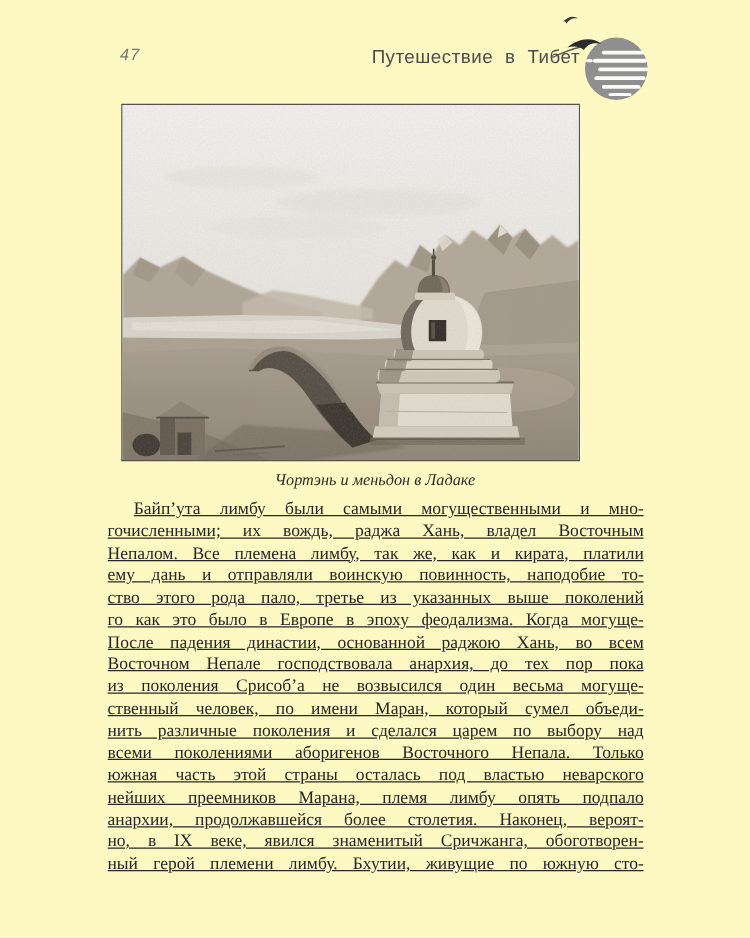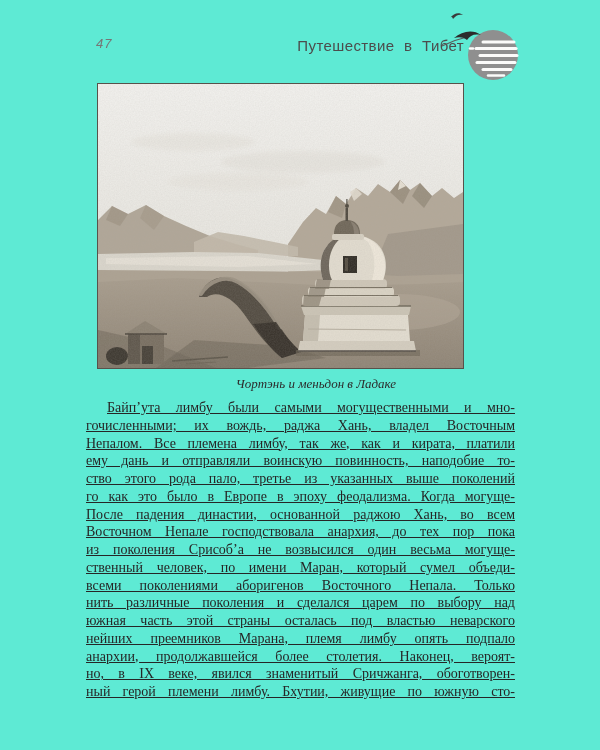--- a/index.html
+++ b/index.html
@@ -1,38 +1,38 @@
 <!DOCTYPE html>
 <html><head>
 <meta charset="utf-8">
 <style>
   html,body { margin:0; padding:0; background:#e8e8e8; }
   .page {
     position:relative; width:600px; height:750px; margin:0 auto;
-    background:#5eead4; overflow:hidden;
+    background:#fef9c3; overflow:hidden;
     font-family:"Liberation Serif","DejaVu Serif",serif;
   }
   .pagenum {
     position:absolute; left:96px; top:36px;
     font-family:"Liberation Sans","DejaVu Sans",sans-serif;
     font-style:italic; font-size:13px; color:#767676; letter-spacing:1px;
   }
   .htitle {
     position:absolute; top:37px; right:136px;
     font-family:"Liberation Sans","DejaVu Sans",sans-serif;
     font-size:15px; color:#4c4c4c; letter-spacing:.4px; word-spacing:5px;
   }
   .logo { position:absolute; left:436px; top:4px; width:90px; height:80px; }
   .photo-frame {
     position:absolute; left:97px; top:83px; width:365px; height:284px;
     border:1px solid #57524b; background:#efeeea; box-sizing:content-box;
   }
   .photo-frame svg { display:block; }
   .caption {
-    position:absolute; left:101px; top:376px; width:430px;
+    position:absolute; left:85px; top:376px; width:430px;
     text-align:center; font-style:italic; font-size:13px; color:#2d2d2d;
   }
   .bodytext { position:absolute; left:86px; top:399px; width:429px; font-size:14px; color:#262626; }
   .bodytext .ln {
     text-align:justify; text-align-last:justify;
     line-height:17.75px; height:17.75px; overflow:hidden;text-decoration:underline;
   }
   .bodytext .ln.first { text-indent:21px; }
 </style>
 </head>
@@ -179,22 +179,22 @@
     <div class="ln first">Байп’ута лимбу были самыми могущественными и мно-</div>
     <div class="ln">гочисленными; их вождь, раджа Хань, владел Восточным</div>
     <div class="ln">Непалом. Все племена лимбу, так же, как и кирата, платили</div>
     <div class="ln">ему дань и отправляли воинскую повинность, наподобие то-</div>
     <div class="ln">ство этого рода пало, третье из указанных выше поколений</div>
     <div class="ln">го как это было в Европе в эпоху феодализма. Когда могуще-</div>
     <div class="ln">После падения династии, основанной раджою Хань, во всем</div>
     <div class="ln">Восточном Непале господствовала анархия, до тех пор пока</div>
     <div class="ln">из поколения Срисоб’а не возвысился один весьма могуще-</div>
     <div class="ln">ственный человек, по имени Маран, который сумел объеди-</div>
+    <div class="ln">нить различные поколения и сделался царем по выбору над</div>
     <div class="ln">всеми поколениями аборигенов Восточного Непала. Только</div>
-    <div class="ln">нить различные поколения и сделался царем по выбору над</div>
     <div class="ln">южная часть этой страны осталась под властью неварского</div>
     <div class="ln">нейших преемников Марана, племя лимбу опять подпало</div>
     <div class="ln">анархии, продолжавшейся более столетия. Наконец, вероят-</div>
     <div class="ln">но, в IX веке, явился знаменитый Сричжанга, обоготворен-</div>
     <div class="ln">ный герой племени лимбу. Бхутии, живущие по южную сто-</div>
   </div>
 
 </div>
 
 </body></html>

